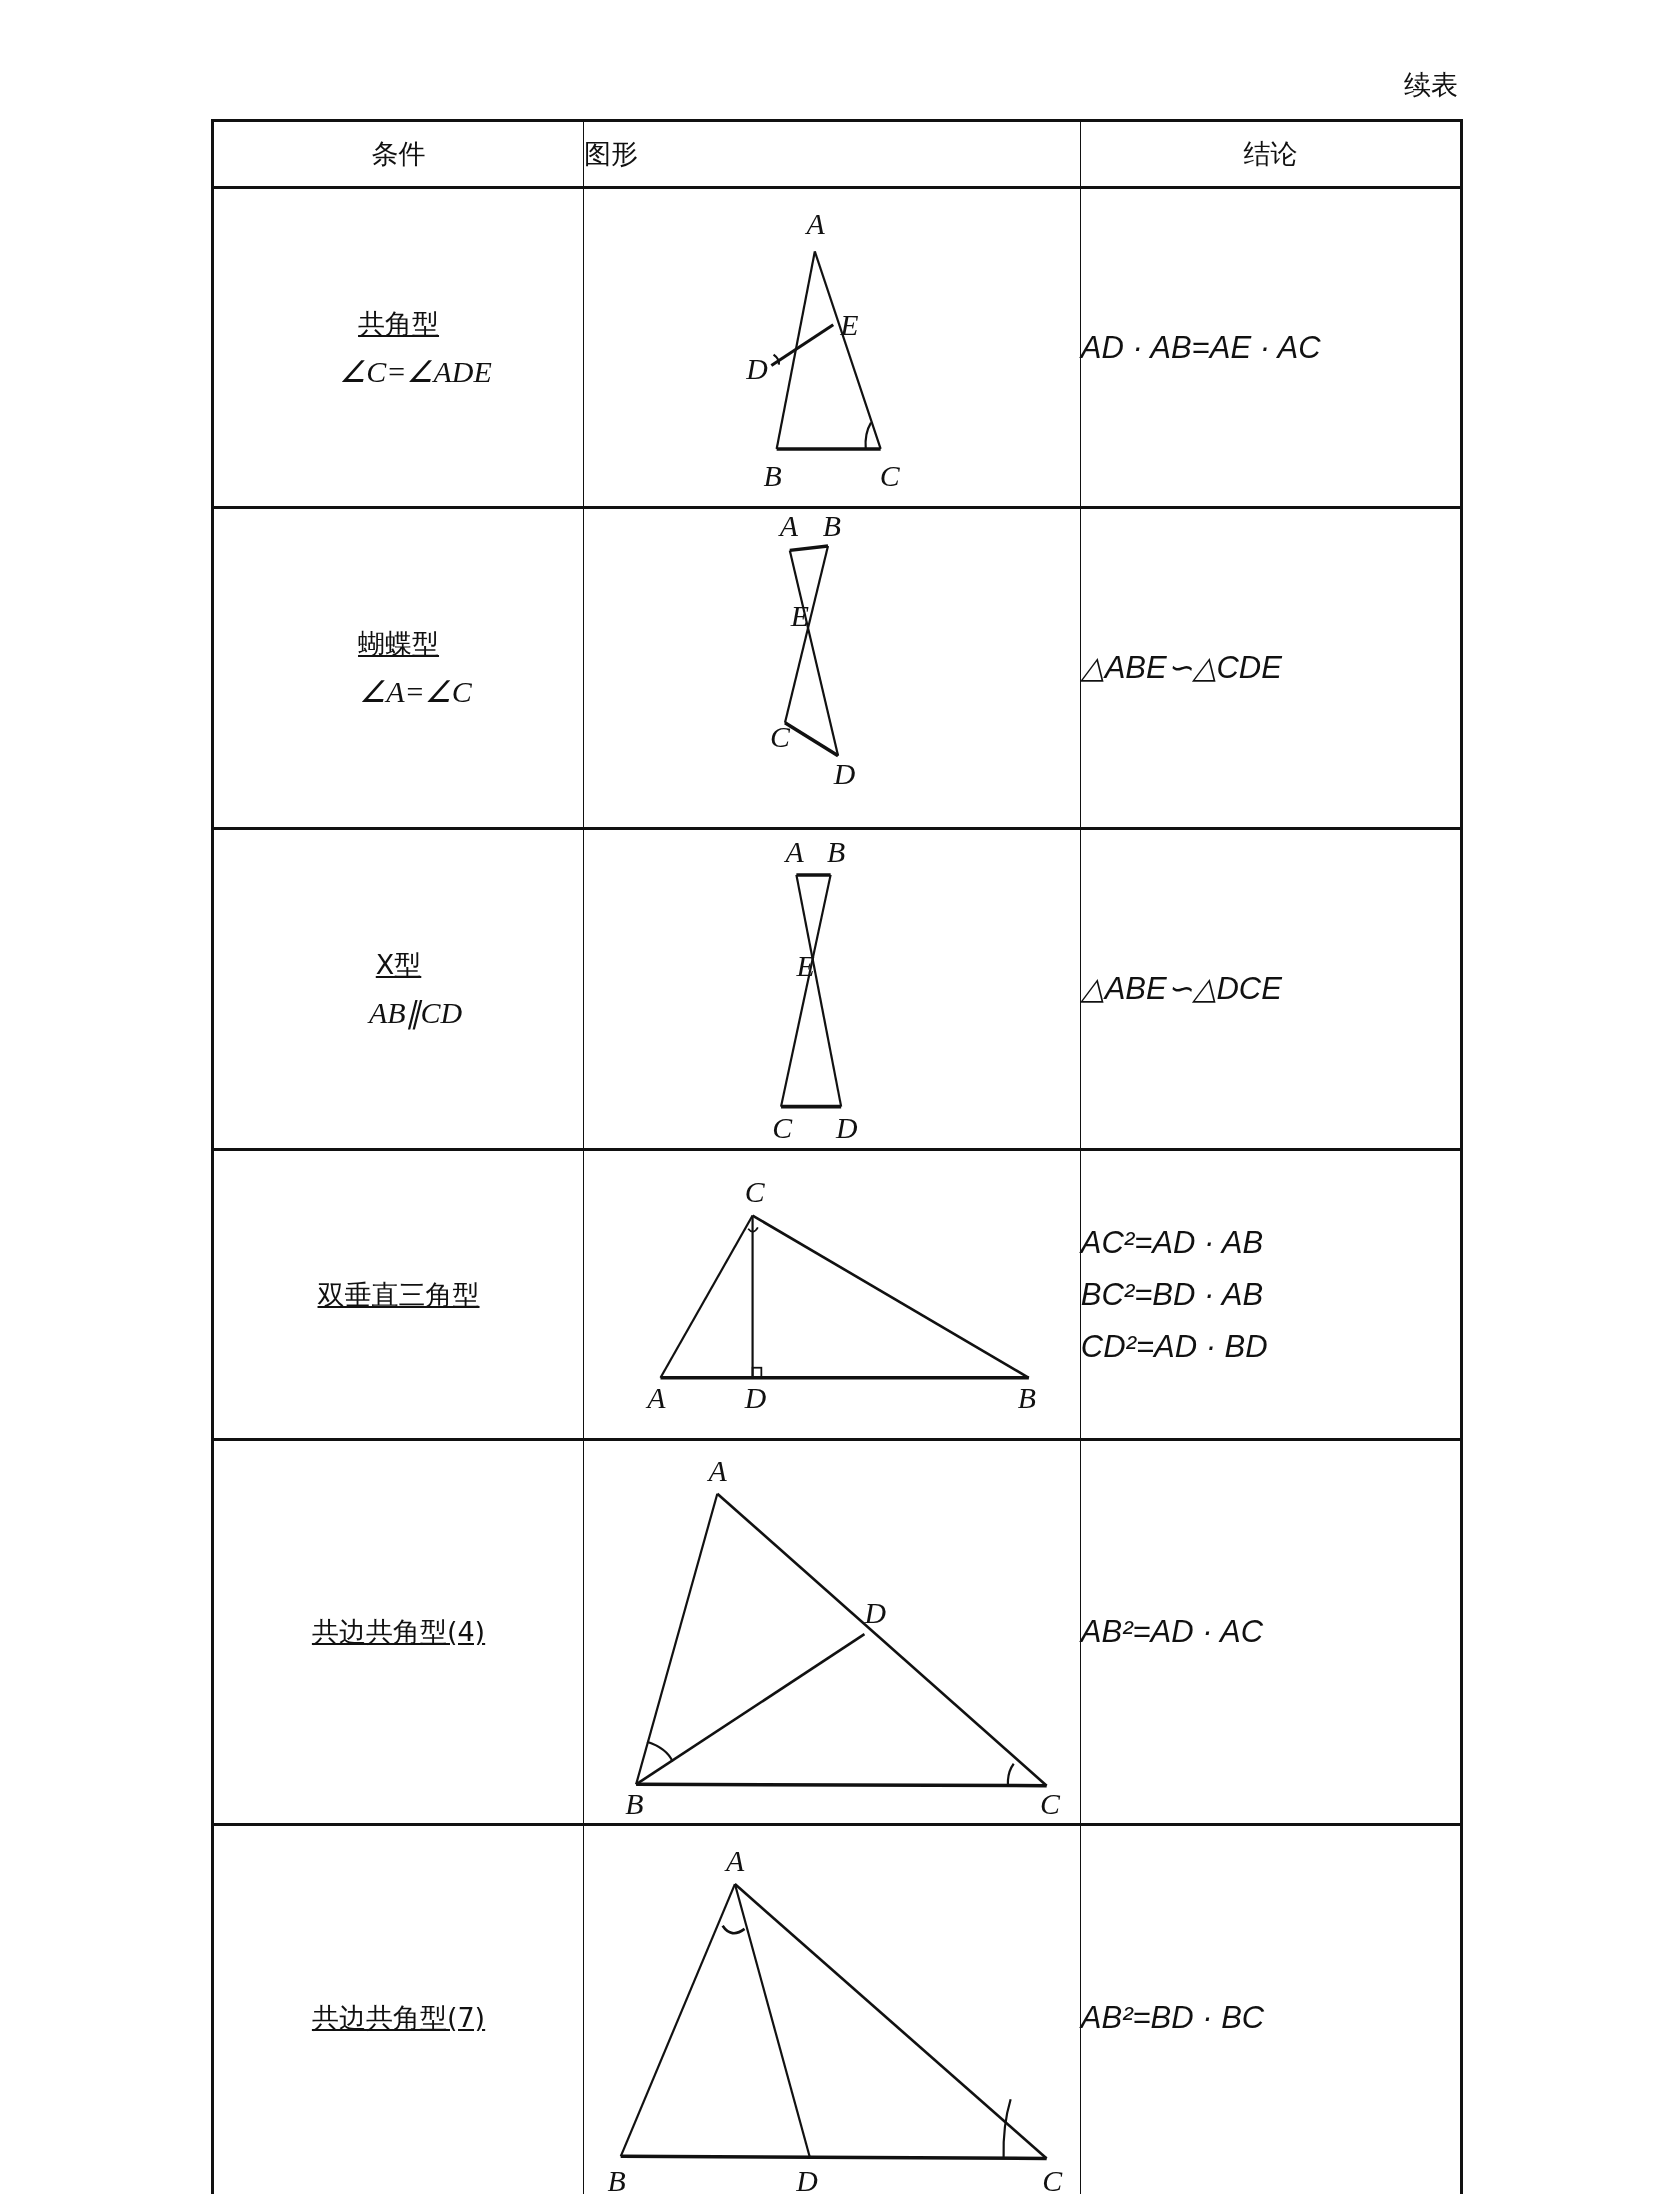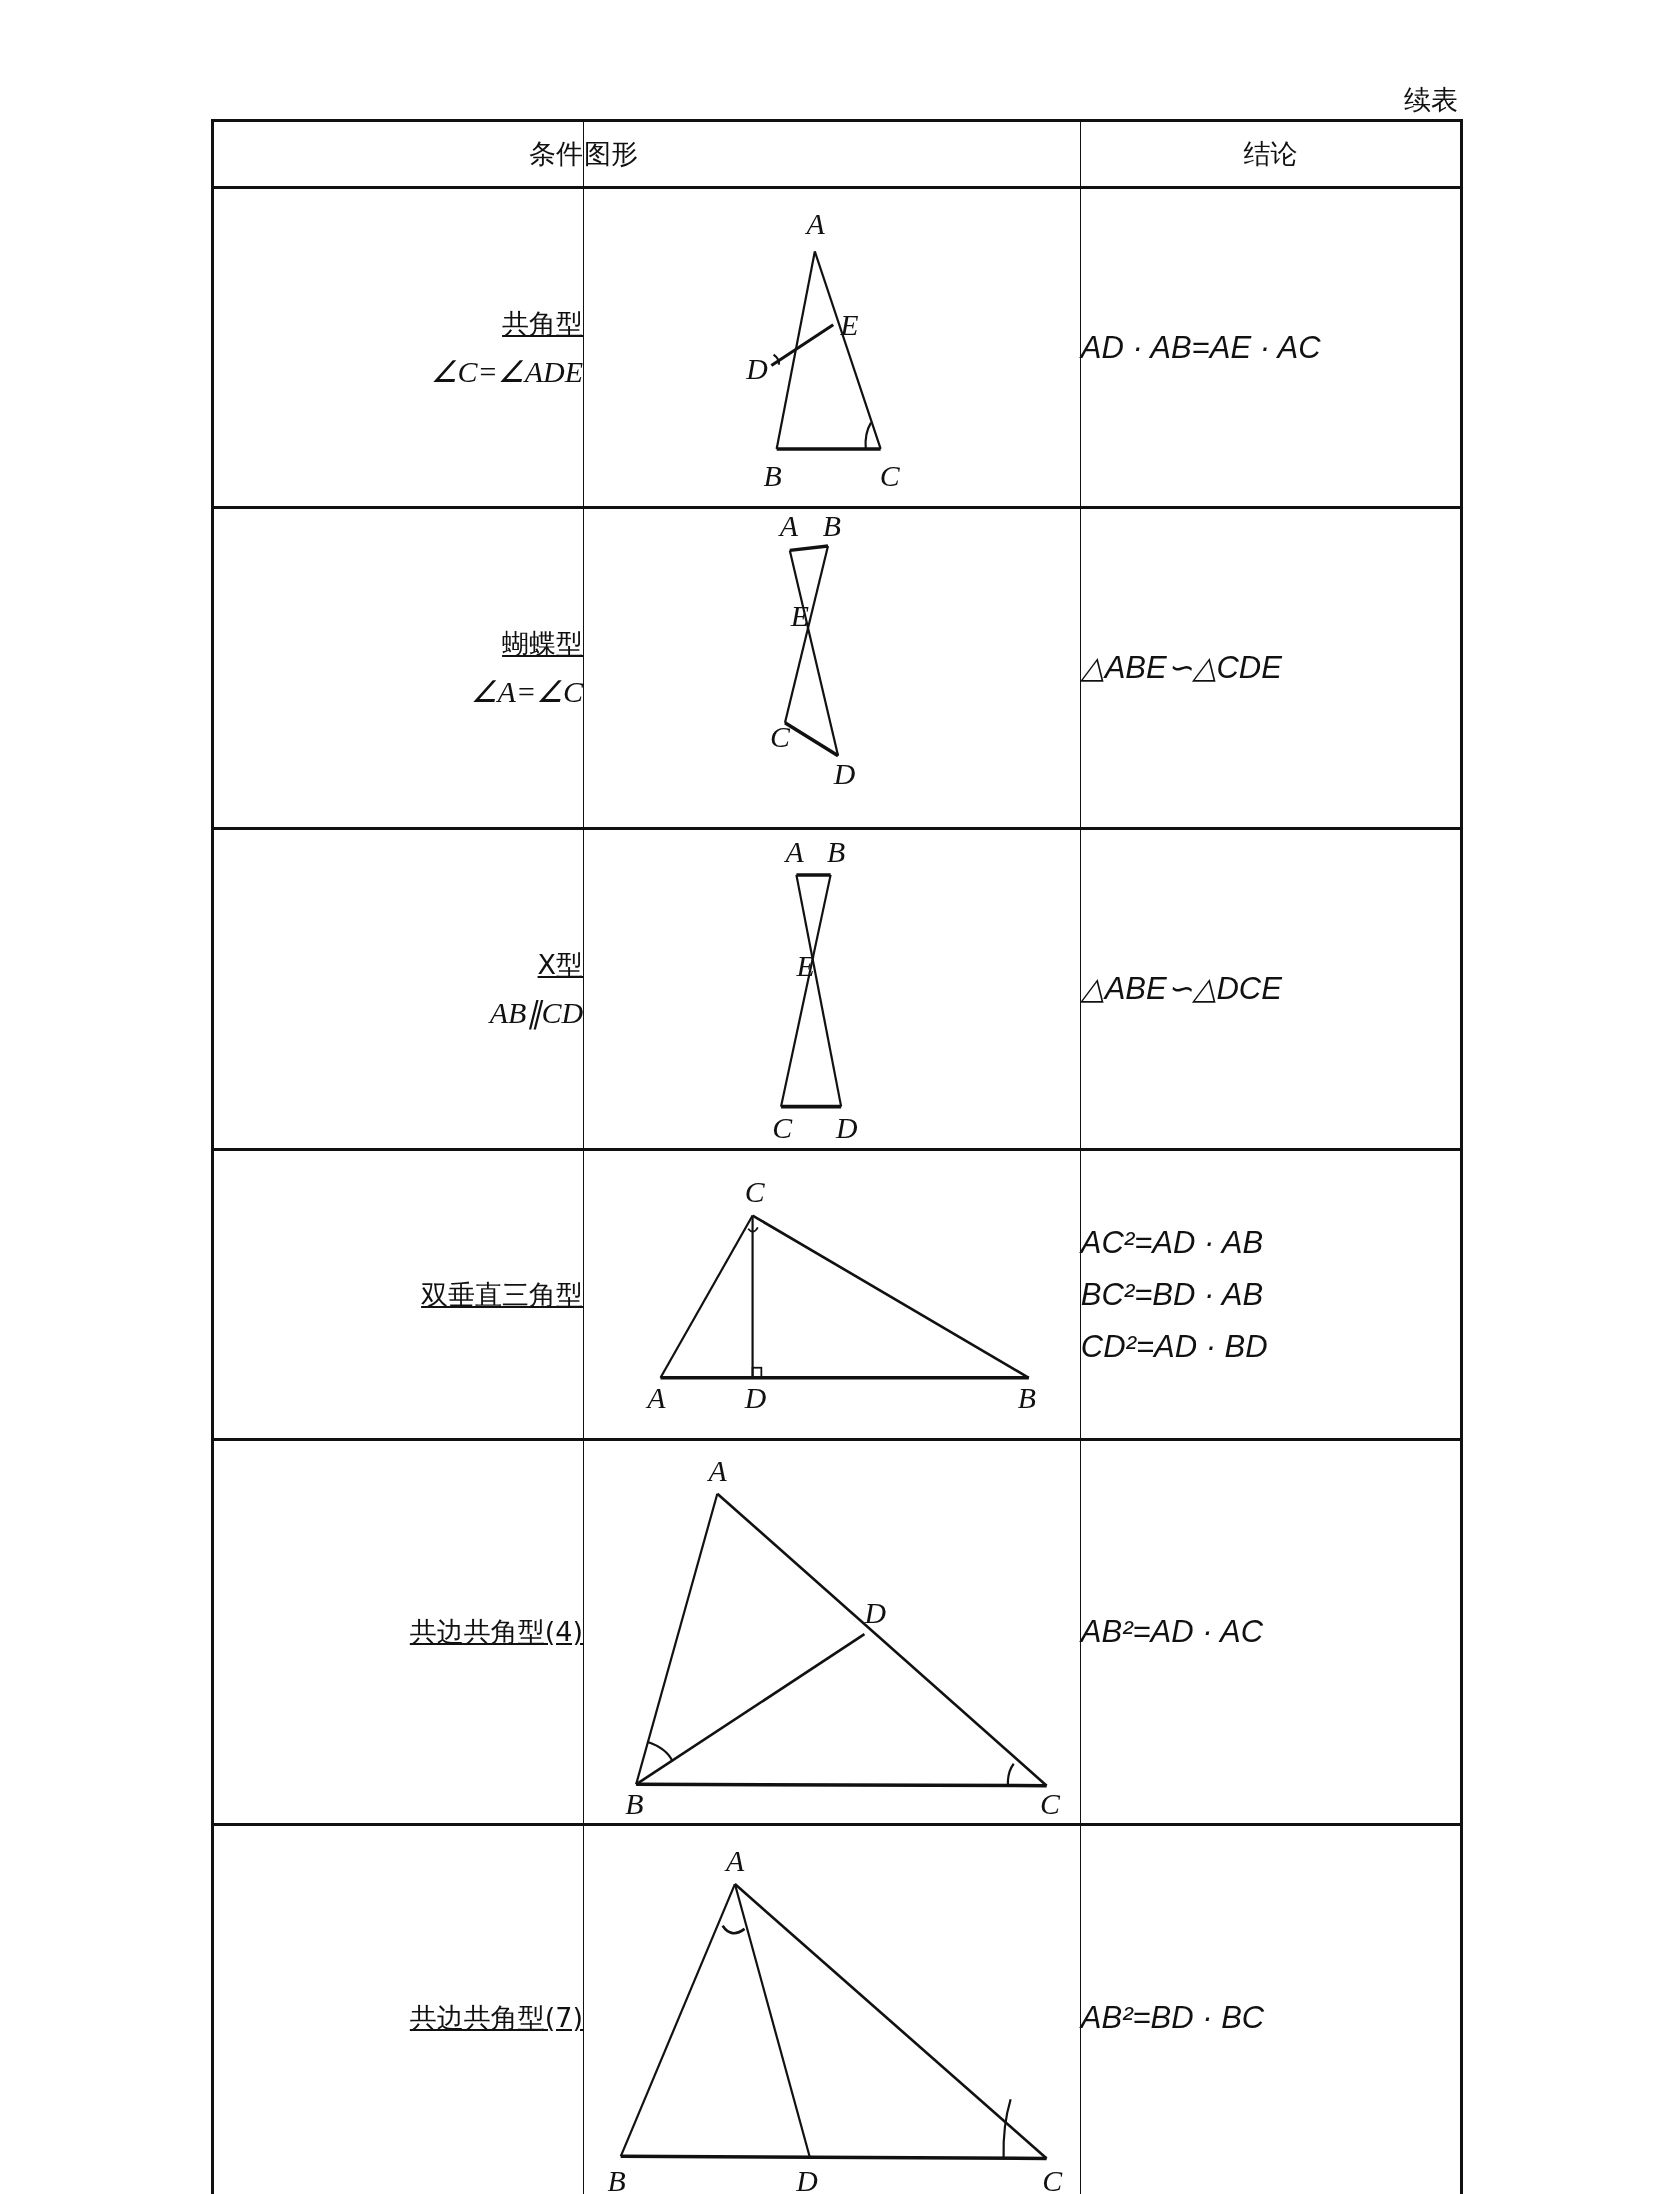--- a/index.html
+++ b/index.html
@@ -1,26 +1,26 @@
 <!DOCTYPE html>
 <html style="font-size:7px"><head>
 <meta charset="utf-8">
 <style>
   html, body { margin: 0; padding: 0; background: #ffffff; }
   body { width: 1679px; height: 2385px; position: relative; overflow: hidden;
          font-family: "DejaVu Serif", "Liberation Serif", serif; color: #111; }
-  .cont-label { position: absolute; left: 1404px; top: 82px; font-size: 27px;
+  .cont-label { position: absolute; left: 1404px; top: 67px; font-size: 27px;
                 font-family: "DejaVu Sans", sans-serif; }
   table.main { position: absolute; left: 211px; top: 119px; width: 1252px;
                border-collapse: collapse; border: 3.1px solid #111; }
   table.main td, table.main th { border: 1.8px solid #111; padding: 0; vertical-align: middle; }
   table.main th { height: 64px; font-weight: normal; font-size: 27px;
                   font-family: "DejaVu Sans", sans-serif; border-bottom: 3.5px solid #111; }
   table.main tr.row td { border-top: 3.1px solid #111; }
-  .c1 { width: 373px; text-align: right; }
+  .c1 { width: 373px; text-align: center; }
   .c2 { width: 496px; text-align: left; }
   .c3 { width: 383px; }
   .cond-title { font-family: "DejaVu Sans", sans-serif; font-size: 27px; line-height: 48px; text-decoration: underline; }
   .cond-expr { font-family: "Liberation Serif", serif; font-style: italic; font-size: 30px; line-height: 48px; padding-left: 34px; }
   .concl { font-family: Liberation Sans, sans-serif; font-style: italic; font-size: 31px; line-height: 52px; }
   svg.fig { display: block; margin: 0 auto; }
   svg text { font-family: "Liberation Serif", serif; font-style: italic; font-size: 68px; fill: #111; }
 </style>
 </head>
 <body>

